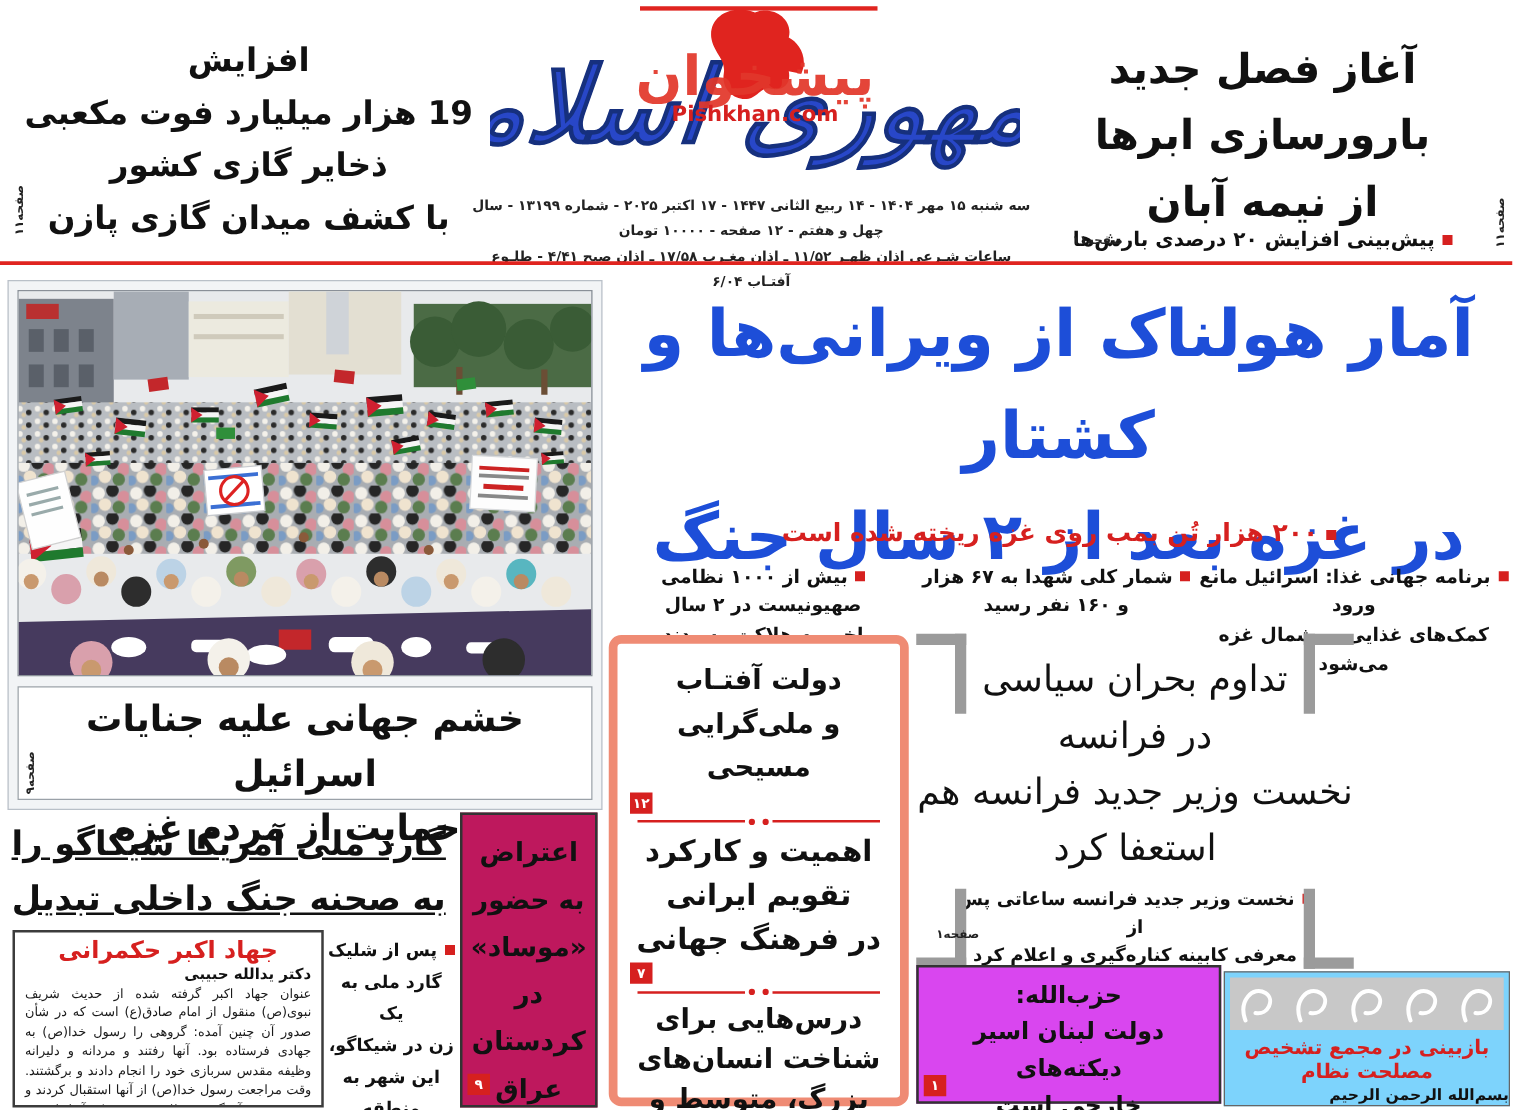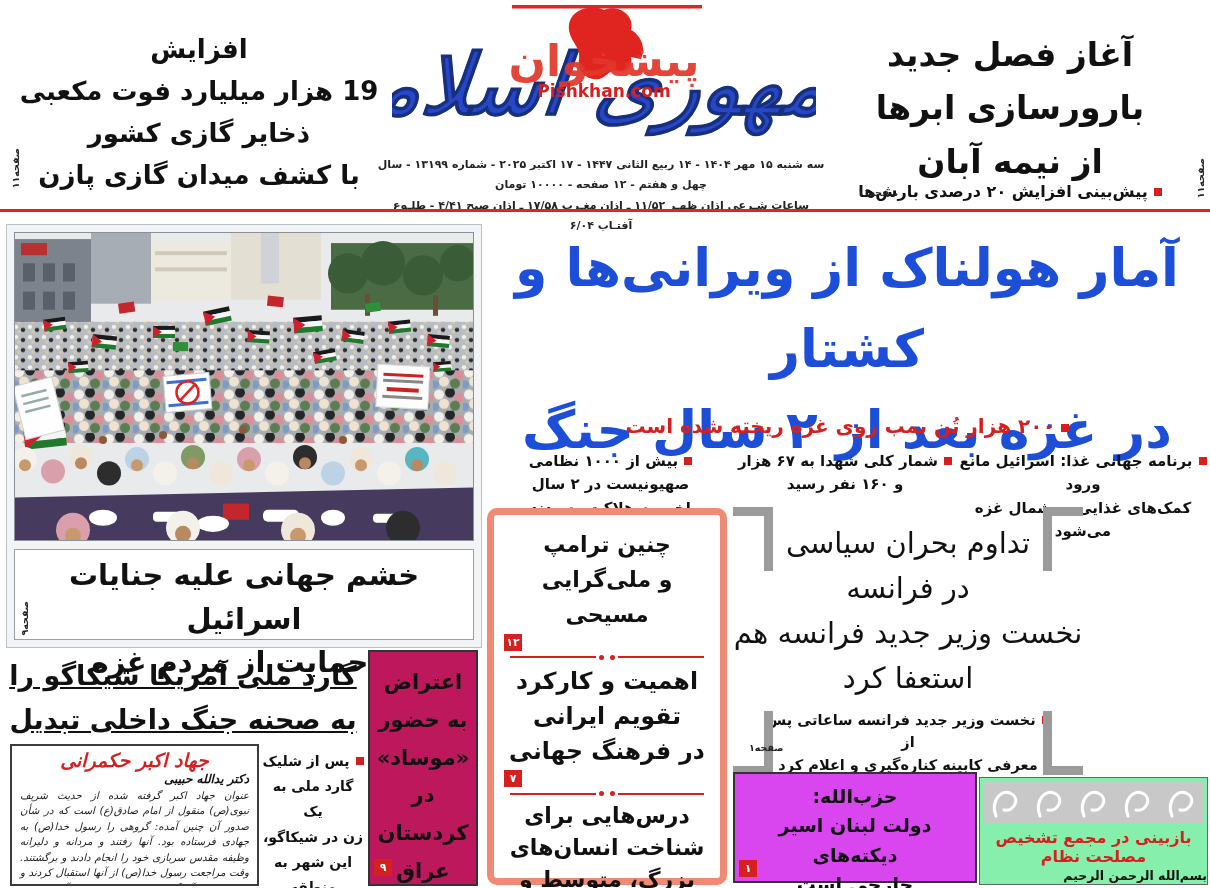--- a/index.html
+++ b/index.html
@@ -63,32 +63,32 @@
   .rail{left:1087px;top:503px;width:122px;height:288px;background:#f0f0f0;}
   .rail-bar{position:absolute;left:111px;top:0;width:11px;height:100%;background:var(--rule);}
   .rail-inner{position:absolute;left:0;top:0;width:108px;height:100%;text-align:center;}
   .rail-kicker{margin-top:12px;font-size:14px;font-weight:bold;line-height:1.5;}
   .rail-head{font-size:22.5px;font-weight:bold;line-height:1.92;margin-top:2px;}
   .rail .badge{position:absolute;left:5px;bottom:5px;}
 
   
   .chi-head{left:2px;top:654px;width:362px;text-align:center;font-size:27px;font-weight:bold;line-height:1.62;text-decoration:underline;}
   .chi-sub{left:262px;top:749px;width:102px;font-size:14px;font-weight:bold;line-height:1.8;text-align:center;}
-  .article-box{left:10px;top:744px;width:249px;height:142px;border:2px solid #3c3c3c;background:#fff;padding:3px 8px;overflow:hidden;font-style:italic;}
+  .article-box{left:10px;top:744px;width:249px;height:142px;border:2px solid #3c3c3c;background:#fff;padding:3px 8px;overflow:hidden;}
   .art-title{color:var(--red);font-size:19px;font-weight:bold;text-align:center;}
   .art-author{font-size:12px;font-weight:bold;margin-top:1px;}
   .art-body{font-size:10.3px;line-height:1.5;text-align:justify;margin-top:2px;color:#1a1a1a;}
   .mossad-box{left:368px;top:650px;width:110px;height:236px;border:2px solid #333;background:#be185d;text-align:center;padding-top:12px;}
   .mossad-head{font-size:21px;font-weight:bold;line-height:1.8;}
   .mossad-box .badge{position:absolute;left:4px;bottom:8px;}
 
   
   .hez-box{left:733px;top:772px;width:244px;height:111px;border:2px solid #333;background:#d946ef;text-align:center;padding-top:8px;font-size:19px;font-weight:bold;line-height:1.55;}
   .hez-box .badge{position:absolute;left:4px;bottom:4px;}
-  .majma-box{left:979px;top:777px;width:229px;height:108px;border:1px solid #666;background:#86efac;overflow:hidden;}
+  .majma-box{left:979px;top:777px;width:229px;height:108px;border:1px solid #666;background:#7dd3fc;overflow:hidden;}
   .majma-band{margin:4px;height:42px;background:#c8c8c8;overflow:hidden;}
   .majma-title{color:var(--red);font-size:16px;font-weight:bold;text-align:center;margin-top:1px;}
   .majma-bismillah{font-size:12.5px;font-weight:bold;text-align:right;margin-top:2px;}
 </style>
 </head>
 <body>
 
 <div id="paper">
 
   <div class="abs h-topleft pre">افزایش
@@ -278,21 +278,21 @@
   <div class="abs lead-col lead-colB"><span class="bullet pre">شمار کلی شهدا به ۶۷ هزار
 و ۱۶۰ نفر رسید</span></div>
   <div class="abs lead-col lead-colC">
     <span class="bullet pre">بیش از ۱۰۰۰ نظامی صهیونیست در ۲ سال
 اخیر به هلاکت رسیدند</span>
     <span class="pageref">صفحه۱۲</span>
   </div>
 
   <div class="abs center-box">
     <div>
-      <div class="cb-title1 pre">چنین ترامپ
+      <div class="cb-title1 pre">دولت آفتـاب
 و ملی‌گرایی مسیحی</div>
       <div class="cb-badge-row"><span class="badge">۱۲</span></div>
     </div>
     <div class="cb-div">
         <span class="l"></span>
         <span class="d"></span>
         <span class="d"></span>
         <span class="l"></span>
       </div>
     <div>

